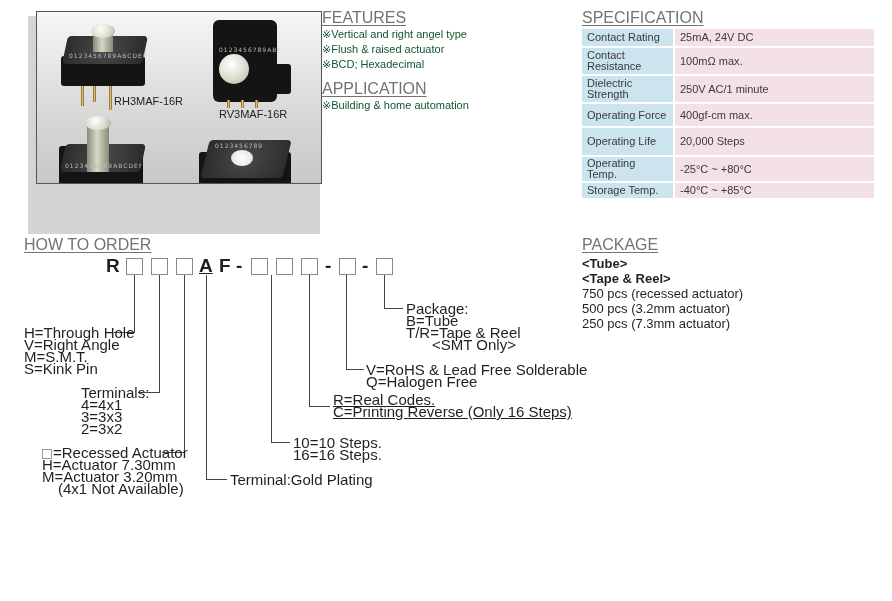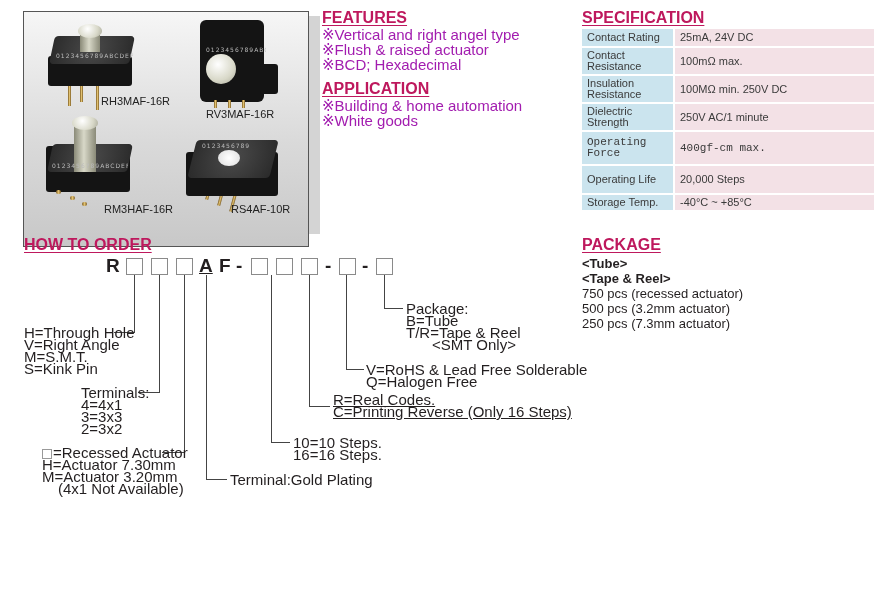--- a/index.html
+++ b/index.html
@@ -3,33 +3,33 @@
 <meta charset="utf-8">
 <style>
   * { box-sizing: border-box; margin: 0; padding: 0; }
   html, body { width: 892px; height: 601px; background: #ffffff; overflow: hidden; }
   body { position: relative; font-family: "Liberation Sans", "DejaVu Sans", sans-serif; color: #231f20; }
 
   .abs { position: absolute; }
 
   
   .photo-shadow { left: 28px; top: 16px; width: 292px; height: 218px; background: #d4d4d4; }
-  .photo { left: 23px; top: 11px; width: 286px; height: 236px; border: 1px solid #555; background: linear-gradient(180deg, #f6f6f6 0%, #dadada 55%, #c8c8c8 100%); overflow: hidden; }
+  .photo { left: 36px; top: 11px; width: 286px; height: 173px; border: 1px solid #555; background: linear-gradient(180deg, #f6f6f6 0%, #dadada 55%, #c8c8c8 100%); overflow: hidden; }
   .part { position: absolute; }
   .part-label { position: absolute; font-size: 11px; color: #222; white-space: nowrap; }
   .body-black { position: absolute; background: #141414; border-radius: 3px; }
   .face { position: absolute; background: radial-gradient(circle at 50% 45%, #4a4a4a, #2a2a2a); border-radius: 4px; }
   .knob { position: absolute; border-radius: 50%; background: radial-gradient(circle at 40% 35%, #ffffff, #d8d8c8 60%, #a8a898); }
   .shaft { position: absolute; background: linear-gradient(90deg, #8a8a78, #d8d8c8 45%, #8a8a78); }
   .pin { position: absolute; background: linear-gradient(90deg, #7a5a20, #e0c070, #7a5a20); }
   .dial-text { position: absolute; font-size: 6px; color: #bbb; letter-spacing: 1px; font-family: "DejaVu Sans", sans-serif; }
 
   
-  .heading { font-weight: bold; font-size: 16px; color: #be185d; text-decoration: underline; text-underline-offset: 2px; letter-spacing: 0px; white-space: nowrap; }
-  .list-line { font-size: 15px; color: #a21caf; white-space: nowrap; line-height: 15px; }
+  .heading { font-weight: normal; font-size: 16px; color: #737373; text-decoration: underline; text-underline-offset: 2px; letter-spacing: 0px; white-space: nowrap; }
+  .list-line { font-size: 11px; color: #14532d; white-space: nowrap; line-height: 15px; }
 
   
   .spec { left: 582px; top: 27px; width: 292px; border-collapse: separate; border-spacing: 0 2px; }
   .spec td { font-size: 11px; line-height: 11px; padding: 1px 5px; vertical-align: middle; color: #3a3a3a; }
   .spec td.k { background: #cbe4ee; width: 93px; border-right: 2px solid #fff; }
   .spec td.v { background: #f3e1e6; }
 
   
   .code-letter { font-weight: bold; font-size: 19px; color: #231f20; }
   .code-box { width: 17px; height: 17px; border: 1px solid #8a8a8a; background: #fff; }
@@ -98,49 +98,48 @@
 <div class="abs heading" style="left:322px;top:9px;">FEATURES</div>
 <div class="abs" style="left:322px;top:27px;">
   <div class="list-line"><span>※</span><span>Vertical and right angel type</span></div>
   <div class="list-line"><span>※</span><span>Flush &amp; raised actuator</span></div>
   <div class="list-line"><span>※</span><span>BCD; Hexadecimal</span></div>
 </div>
 
 <div class="abs heading" style="left:322px;top:80px;">APPLICATION</div>
 <div class="abs" style="left:322px;top:98px;">
   <div class="list-line"><span>※</span><span>Building &amp; home automation</span></div>
-  <div class="list-line"><span>※</span><span>White goods</span></div>
 </div>
 
 <div class="abs heading" style="left:582px;top:9px;">SPECIFICATION</div>
 <table class="abs spec">
   <tbody>
       <tr style="height:17px;">
     <td class="k">Contact Rating</td>
     <td class="v">25mA, 24V DC</td>
   </tr>
   <tr style="height:26px;">
     <td class="k">Contact<br>Resistance</td>
     <td class="v">100mΩ max.</td>
   </tr>
   <tr style="height:26px;">
-    <td class="k">Insulation<br>Resistance</td>
-    <td class="v">100MΩ min. 250V DC</td>
-  </tr>
-  <tr style="height:26px;">
     <td class="k">Dielectric<br>Strength</td>
     <td class="v">250V AC/1 minute</td>
   </tr>
-  <tr style="height:32px;font-family:Liberation Mono, monospace;">
+  <tr style="height:22px;">
     <td class="k">Operating Force</td>
     <td class="v">400gf-cm max.</td>
   </tr>
   <tr style="height:27px;">
     <td class="k">Operating Life</td>
     <td class="v">20,000 Steps</td>
+  </tr>
+  <tr style="height:15px;">
+    <td class="k">Operating Temp.</td>
+    <td class="v">-25°C ~ +80°C</td>
   </tr>
   <tr style="height:15px;">
     <td class="k">Storage Temp.</td>
     <td class="v">-40°C ~ +85°C</td>
   </tr>
 </tbody>
   </table>
 
 <div class="abs heading" style="left:24px;top:236px;">HOW TO ORDER</div>
 

